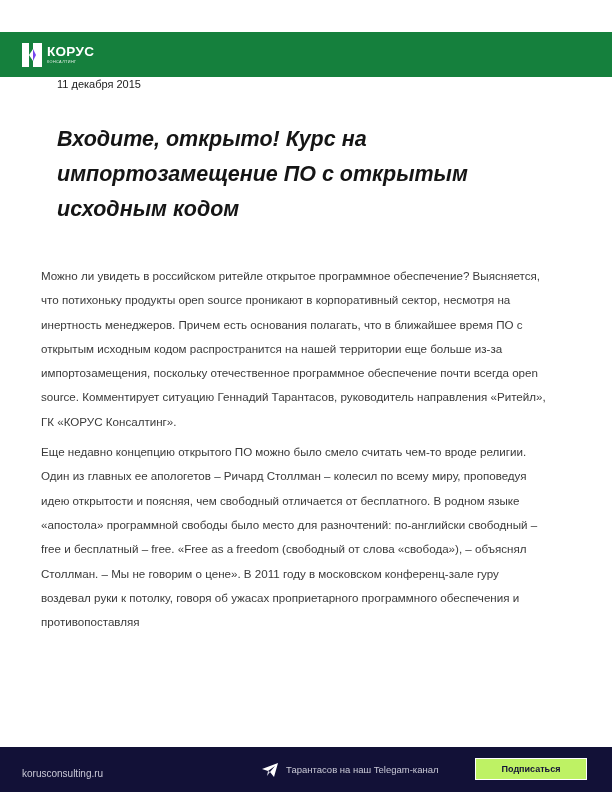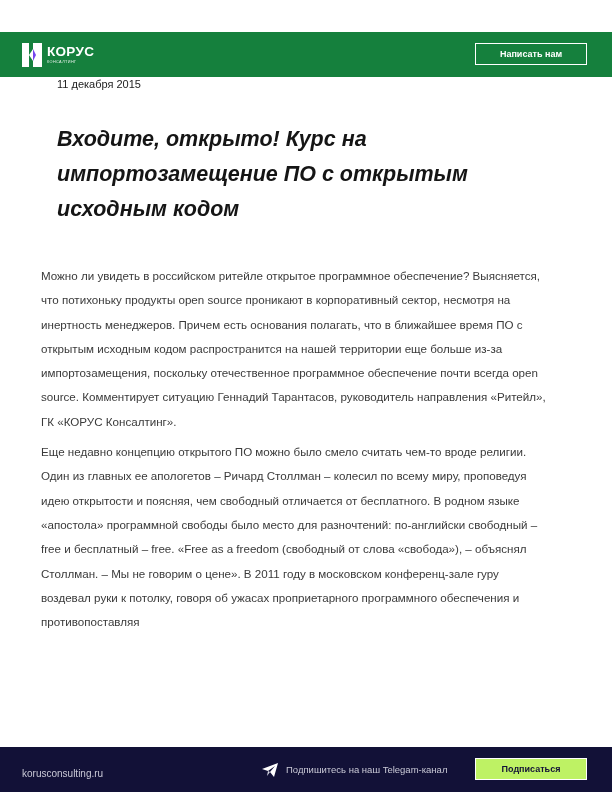--- a/index.html
+++ b/index.html
@@ -69,35 +69,34 @@
         <rect x="11" y="0" width="9" height="24" fill="#ffffff"></rect>
         <polygon points="7,12 11,6 11,18" fill="#ffffff"></polygon>
         <polygon points="11,6 14,12 11,18" fill="#7444ee"></polygon>
       </svg>
     </div>
     <div class="logo-text">
       <span class="logo-name">КОРУС</span>
       <span class="logo-sub">КОНСАЛТИНГ</span>
     </div>
   </div>
-  <div class="btn-write">Написать нам</div>
 </div>
 
 <div class="date">11 декабря 2015</div>
 
 <h1 class="title">Входите, открыто! Курс на импортозамещение ПО с открытым исходным кодом</h1>
 
 <div class="body">
   <p>Можно ли увидеть в российском ритейле открытое программное обеспечение? Выясняется, что потихоньку продукты open source проникают в корпоративный сектор, несмотря на инертность менеджеров. Причем есть основания полагать, что в ближайшее время ПО с открытым исходным кодом распространится на нашей территории еще больше из-за импортозамещения, поскольку отечественное программное обеспечение почти всегда open source. Комментирует ситуацию Геннадий Тарантасов, руководитель направления «Ритейл», ГК «КОРУС Консалтинг».</p>
   <p>Еще недавно концепцию открытого ПО можно было смело считать чем-то вроде религии. Один из главных ее апологетов – Ричард Столлман – колесил по всему миру, проповедуя идею открытости и поясняя, чем свободный отличается от бесплатного. В родном языке «апостола» программной свободы было место для разночтений: по-английски свободный – free и бесплатный – free. «Free as a freedom (свободный от слова «свобода»), – объяснял Столлман. – Мы не говорим о цене». В 2011 году в московском конференц-зале гуру воздевал руки к потолку, говоря об ужасах проприетарного программного обеспечения и противопоставляя</p>
 </div>
 
 <div class="footer">
   <span class="footer-site">korusconsulting.ru</span>
   <span class="tg-icon">
     <svg width="16" height="14" viewBox="0 0 16 14">
       <polygon points="0,6 16,0 12,14 8,9 13,3 6,8" fill="#ffffff"></polygon>
       <polygon points="6,8 8,9 5,13" fill="#d8d8e6"></polygon>
     </svg>
   </span>
-  <span class="tg-text">Подпишитесь на наш Telegam-канал</span>
+  <span class="tg-text">Тарантасов на наш Telegam-канал</span>
   <div class="btn-sub">Подписаться</div>
 </div>
 
 </body></html>

